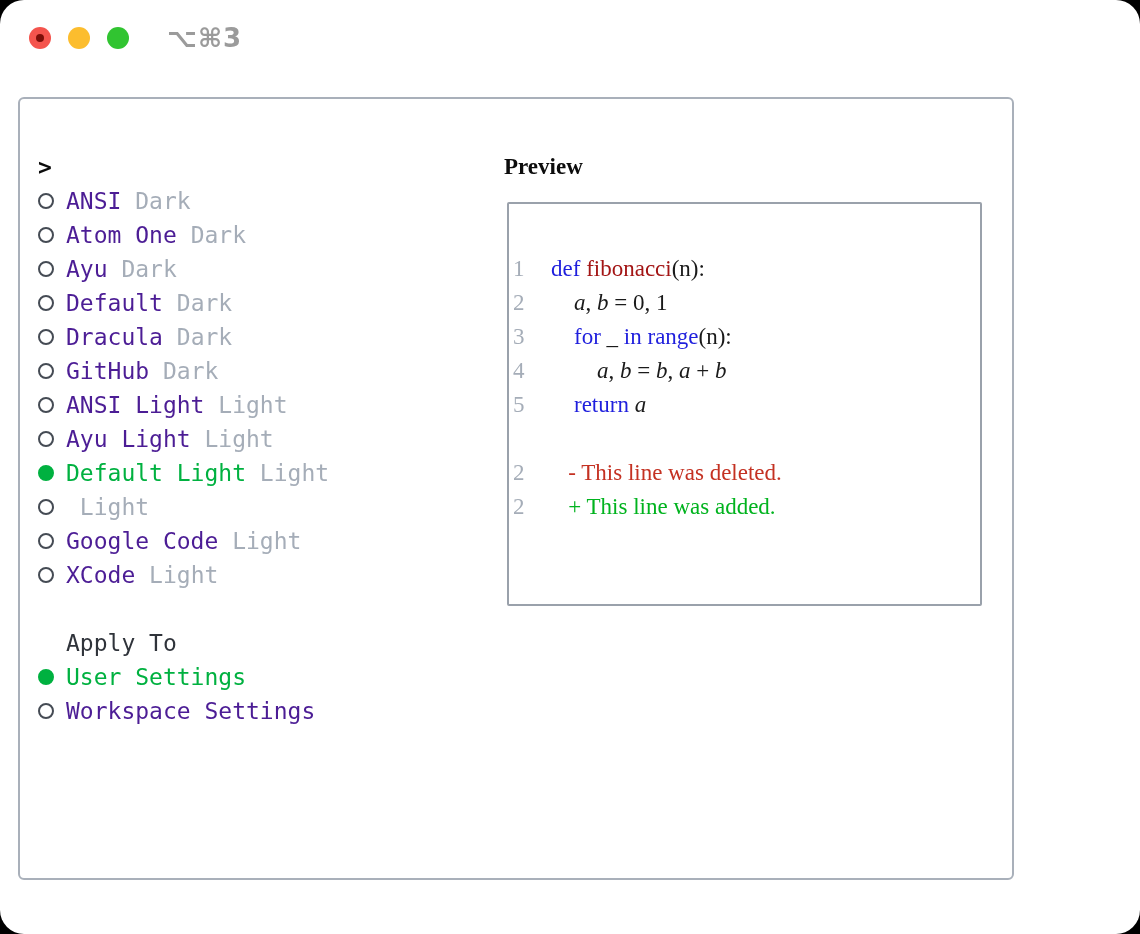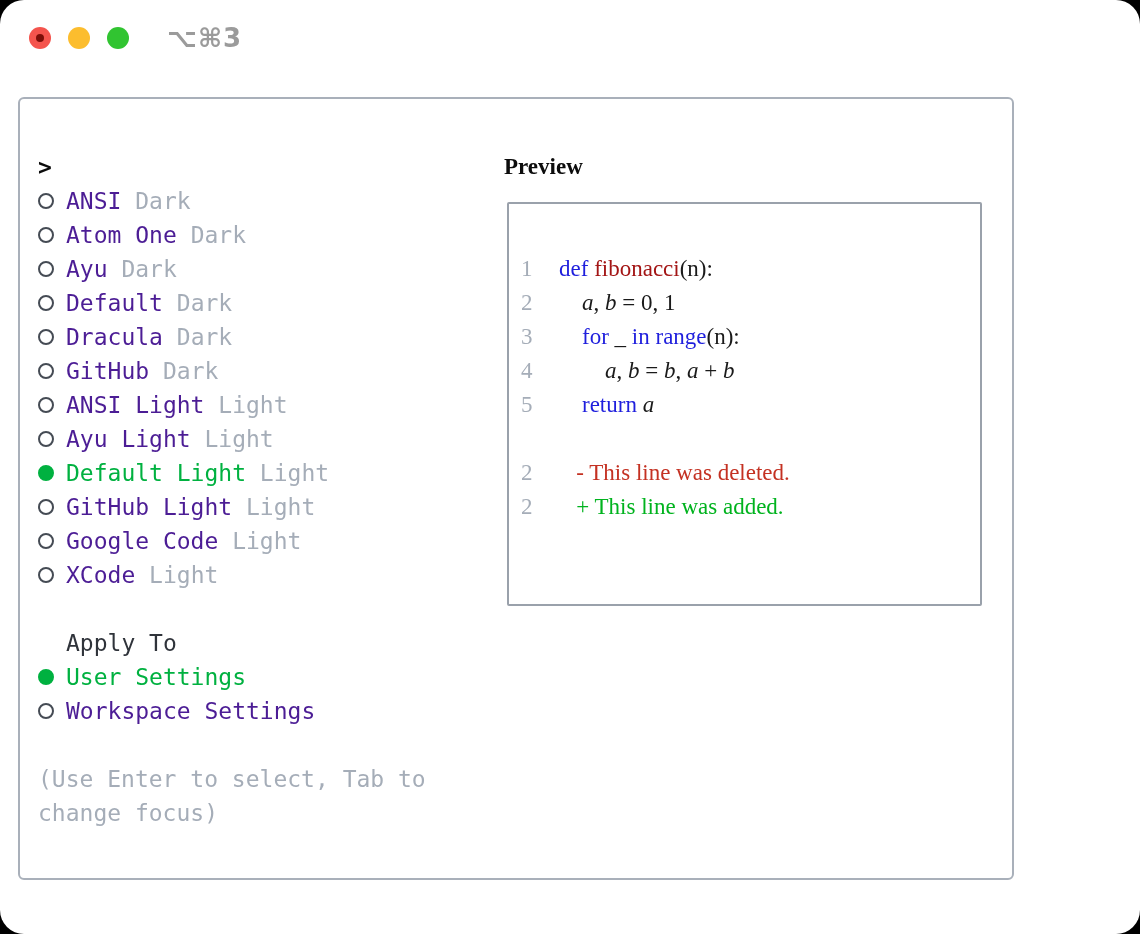--- a/index.html
+++ b/index.html
@@ -37,21 +37,21 @@
   .circle.sel{background:#00b140;border-color:#00b140;}
   .nm{color:#4c1d95;}
   .nm.sel{color:#00b140;}
   .tag{color:#a5adb8;}
   .hint{color:#a5adb8;margin-top:34px;white-space:normal;}
 
   
   .preview-title{font-weight:bold;color:#0c0c0c;}
   .preview-box{width:475px;height:404px;margin-left:3px;margin-top:18px;
        border:2px solid #9aa1ab;border-radius:2px;box-sizing:border-box;
-       padding:48px 0 0 12px;overflow:hidden;}
+       padding:48px 0 0 4px;overflow:hidden;}
   .codeline{white-space:pre;}
   .lineno{display:inline-block;width:38px;color:#a5adb8;}
   .tok-kw{color:#1f1fdd;}
   .tok-fn{color:#a31515;}
   .tok-var{color:#1a1a1a;font-style:italic;}
   .tok-pl{color:#1a1a1a;}
   .diff-context{color:#8f96a0;}
   .diff-deleted{color:#c43122;}
   .diff-added{color:#00b31e;}
   .spacer-line{height:34px;}
@@ -78,36 +78,35 @@
       <div id="theme-items">
           <div class="row"><span class="marker-col"><span class="circle"></span></span><span class="nm">ANSI</span><span class="tag"> Dark</span></div>
           <div class="row"><span class="marker-col"><span class="circle"></span></span><span class="nm">Atom One</span><span class="tag"> Dark</span></div>
           <div class="row"><span class="marker-col"><span class="circle"></span></span><span class="nm">Ayu</span><span class="tag"> Dark</span></div>
           <div class="row"><span class="marker-col"><span class="circle"></span></span><span class="nm">Default</span><span class="tag"> Dark</span></div>
           <div class="row"><span class="marker-col"><span class="circle"></span></span><span class="nm">Dracula</span><span class="tag"> Dark</span></div>
           <div class="row"><span class="marker-col"><span class="circle"></span></span><span class="nm">GitHub</span><span class="tag"> Dark</span></div>
           <div class="row"><span class="marker-col"><span class="circle"></span></span><span class="nm">ANSI Light</span><span class="tag"> Light</span></div>
           <div class="row"><span class="marker-col"><span class="circle"></span></span><span class="nm">Ayu Light</span><span class="tag"> Light</span></div>
           <div class="row"><span class="marker-col"><span class="circle sel"></span></span><span class="nm sel">Default Light</span><span class="tag"> Light</span></div>
-          <div class="row"><span class="marker-col"><span class="circle"></span></span><span class="nm">GitHub Light</span><span class="tag"> Light</span></div>
+          <div class="row"><span class="marker-col"><span class="circle"></span></span><span class="tag"> Light</span></div>
           <div class="row"><span class="marker-col"><span class="circle"></span></span><span class="nm">Google Code</span><span class="tag"> Light</span></div>
           <div class="row"><span class="marker-col"><span class="circle"></span></span><span class="nm">XCode</span><span class="tag"> Light</span></div>
         </div>
 
       <div class="row" style="margin-top:34px">
         <span class="marker-col"></span>
         <span class="subhdr">Apply To</span>
       </div>
 
       <div id="apply-options">
           <div class="row"><span class="marker-col"><span class="circle sel"></span></span><span class="nm sel">User Settings</span></div>
           <div class="row"><span class="marker-col"><span class="circle"></span></span><span class="nm">Workspace Settings</span></div>
         </div>
 
-      <div class="hint">(Use Enter to select, Tab to change focus)</div>
     </div>
 
     <div class="right-col">
       <div class="preview-title">Preview</div>
       <div class="preview-box" id="preview-box">
           <div class="codeline"><span class="lineno">1</span><span class="tok-kw">def</span><span class="tok-pl"> </span><span class="tok-fn">fibonacci</span><span class="tok-pl">(n):</span></div>
           <div class="codeline"><span class="lineno">2</span><span class="tok-pl">    </span><span class="tok-var">a</span><span class="tok-pl">, </span><span class="tok-var">b</span><span class="tok-pl"> = 0, 1</span></div>
           <div class="codeline"><span class="lineno">3</span><span class="tok-pl">    </span><span class="tok-kw">for</span><span class="tok-pl"> _ </span><span class="tok-kw">in</span><span class="tok-pl"> </span><span class="tok-kw">range</span><span class="tok-pl">(n):</span></div>
           <div class="codeline"><span class="lineno">4</span><span class="tok-pl">        </span><span class="tok-var">a</span><span class="tok-pl">, </span><span class="tok-var">b</span><span class="tok-pl"> = </span><span class="tok-var">b</span><span class="tok-pl">, </span><span class="tok-var">a</span><span class="tok-pl"> + </span><span class="tok-var">b</span></div>
           <div class="codeline"><span class="lineno">5</span><span class="tok-pl">    </span><span class="tok-kw">return</span><span class="tok-pl"> </span><span class="tok-var">a</span></div>

